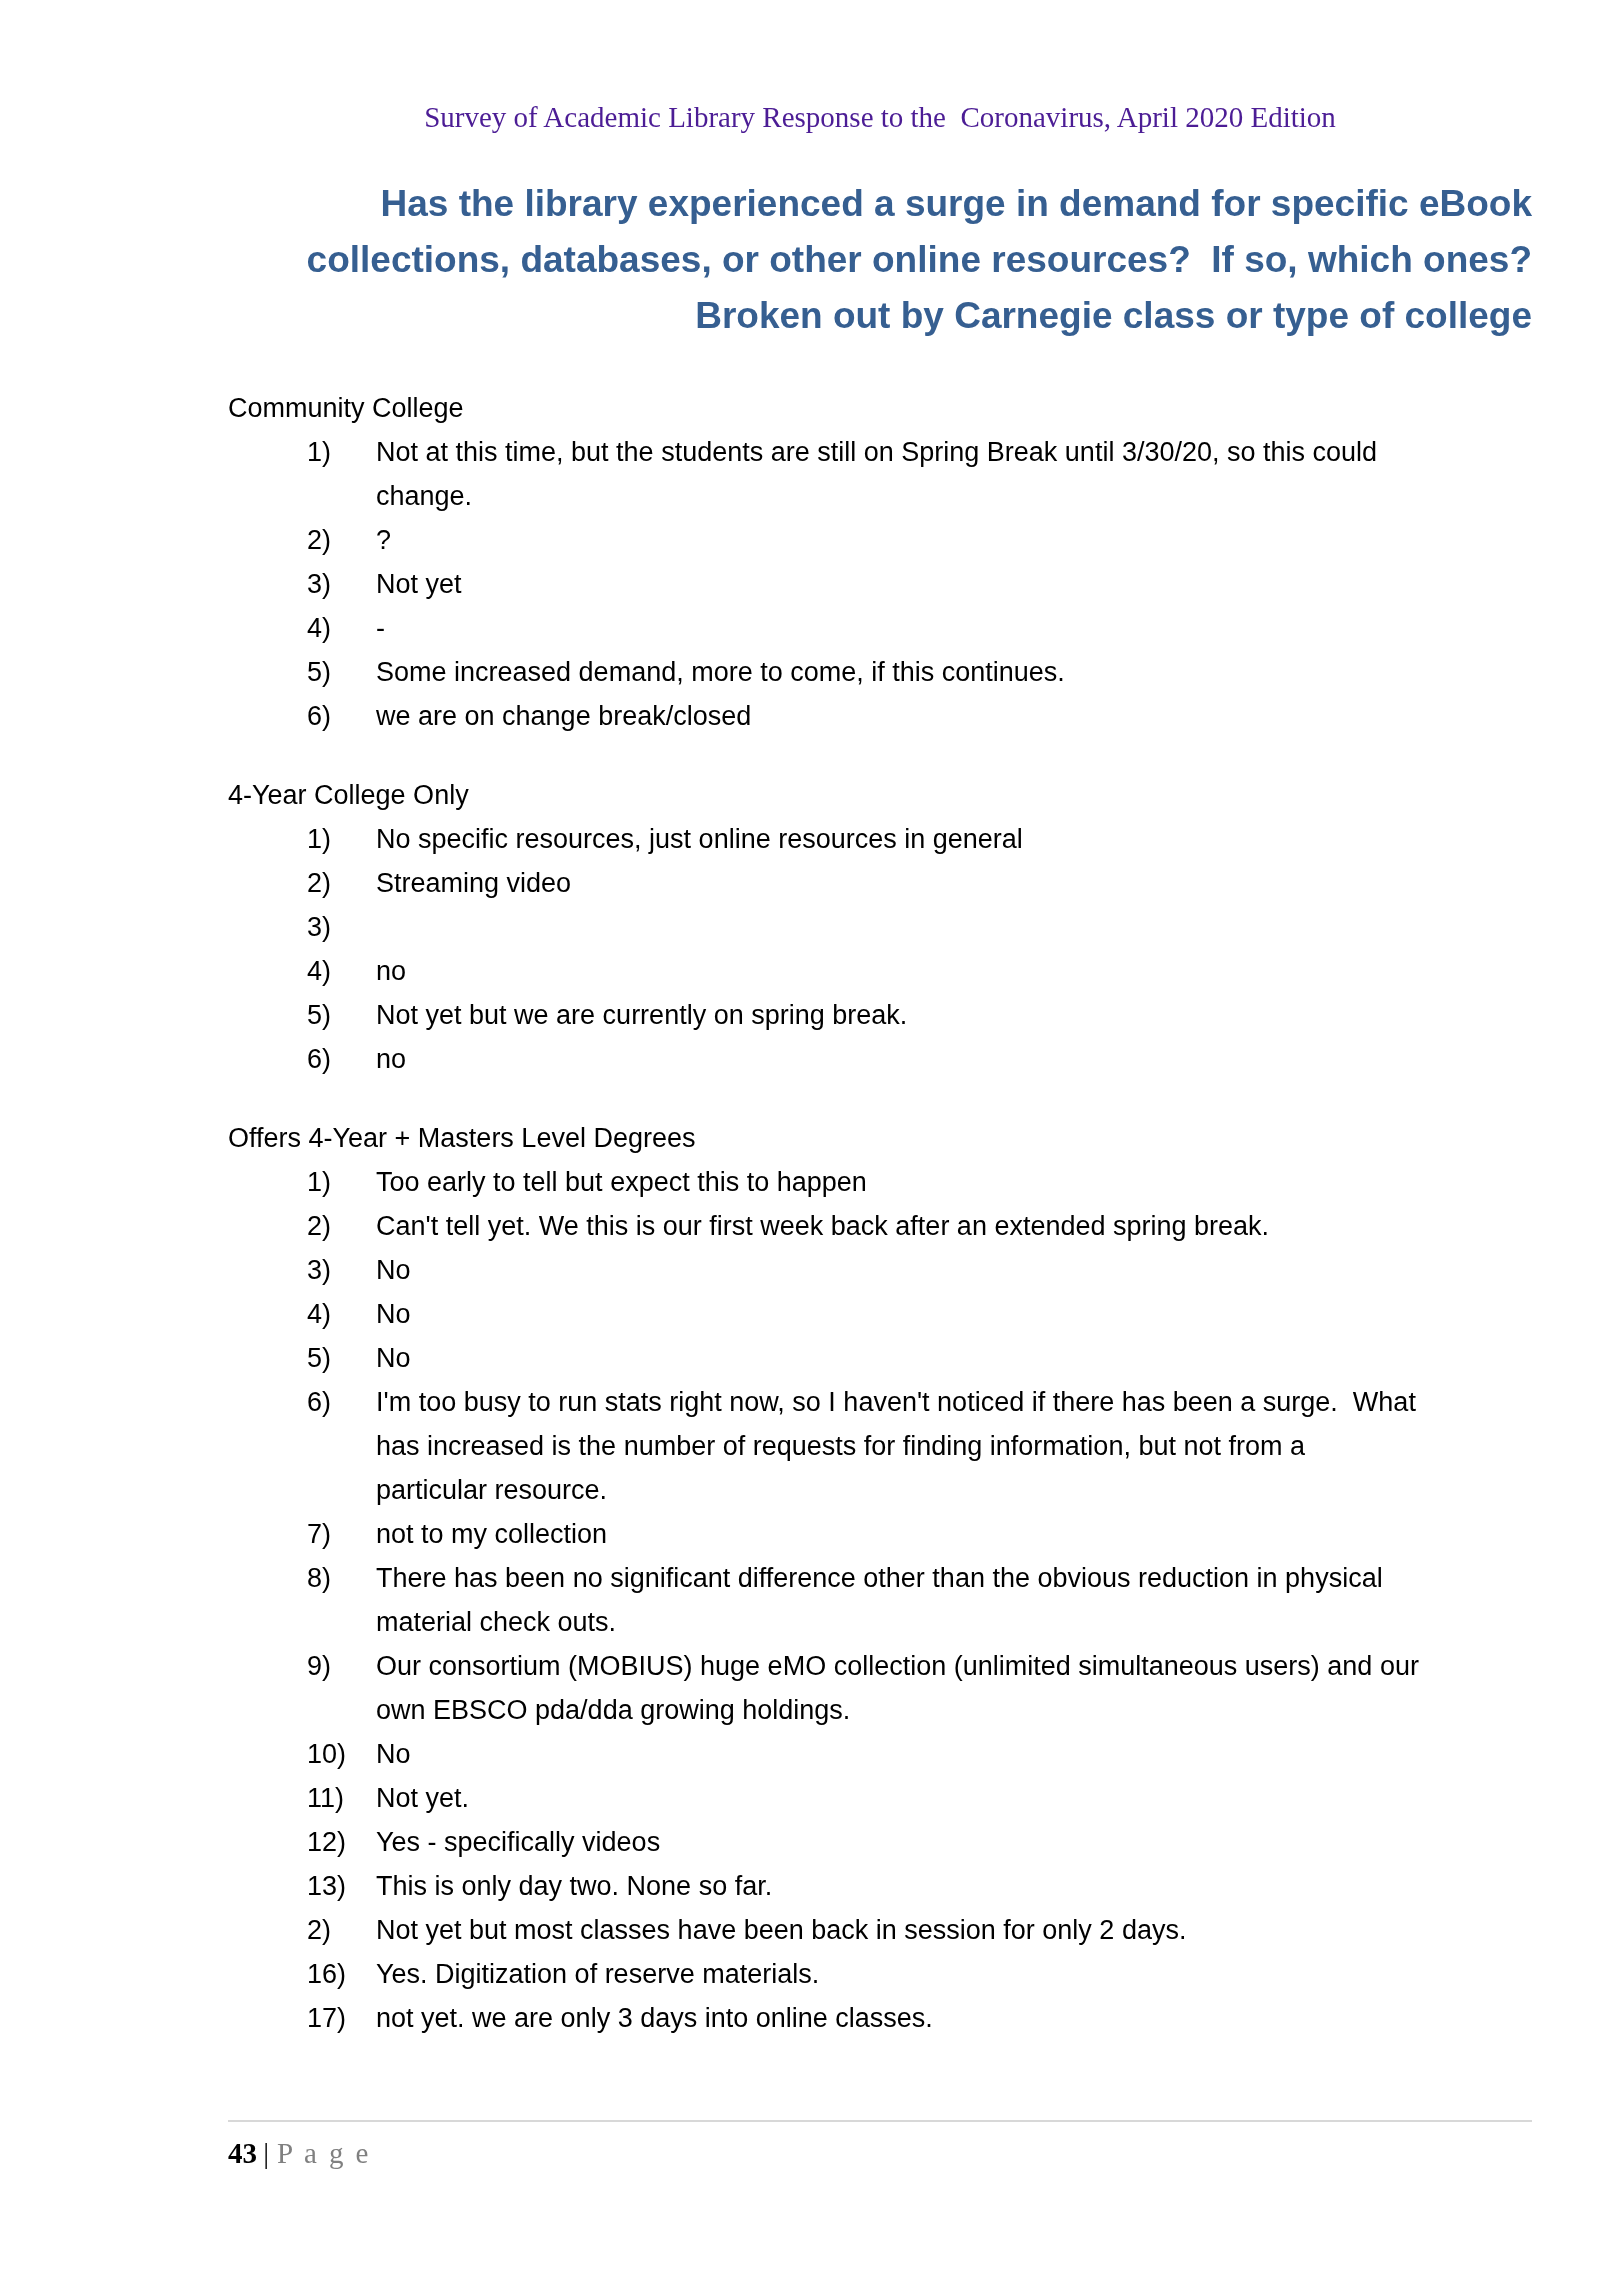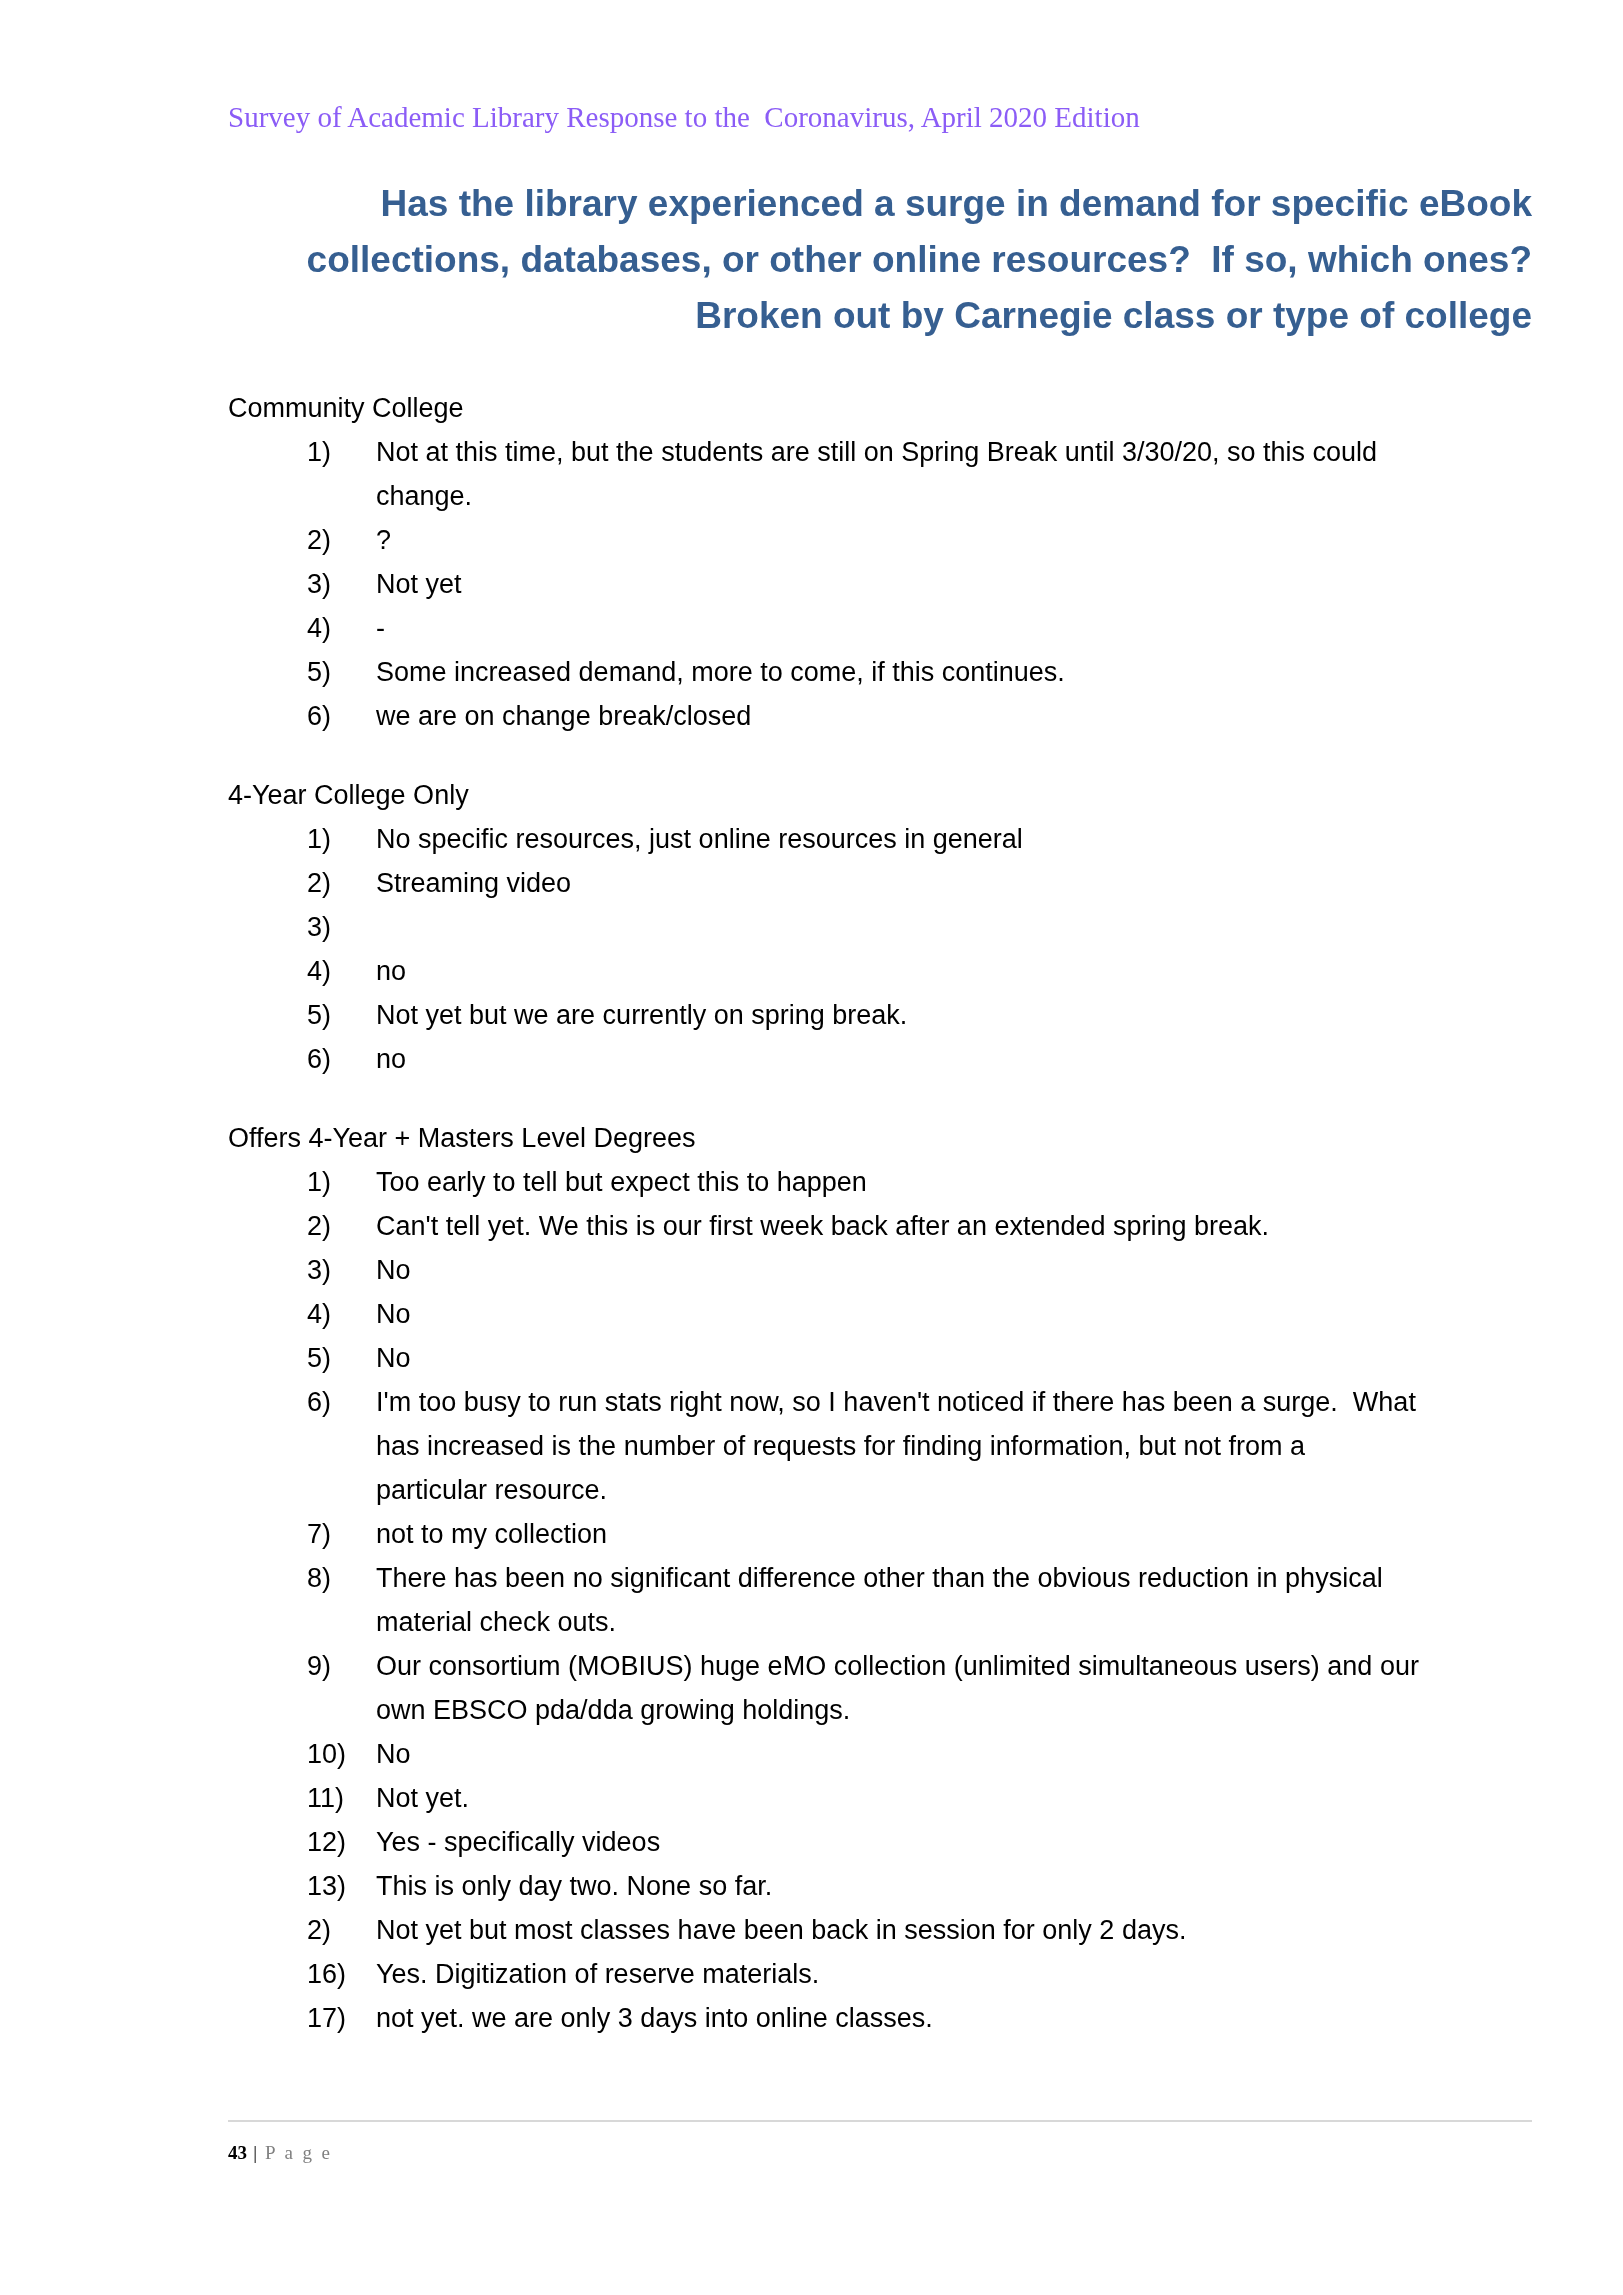--- a/index.html
+++ b/index.html
@@ -15,24 +15,25 @@
     overflow: hidden;
     font-family: "Liberation Sans", sans-serif;
     color: #000000;
   }
   .content {
     margin-left: 228px;
     width: 1304px;
   }
   .doc-header {
     margin-top: 98px;
+    text-align: center;
     font-family: "Liberation Serif", serif;
     font-size: 29px;
     line-height: 39px;
-    color: #8b5cf6;
+    color: #4c1d95;
     white-space: pre;
   }
   .question {
     margin: 39px 0 0 0;
     font-size: 37px;
     font-weight: bold;
     line-height: 56px;
     color: var(--heading-color, #365F91);
   }
   .question .hline { white-space: pre; text-align: right; }
@@ -68,21 +69,21 @@
     width: 1304px;
     top: 2120px;
   }
   .footer-rule {
     height: 0;
     border-top: 2.4px solid var(--rule-color, #D8D8D8);
   }
   .footer-text {
     margin-top: 12.6px;
     font-family: "Liberation Serif", serif;
-    font-size: 19px;
+    font-size: 29px;
     line-height: 36px;
     color: #000000;
     white-space: pre;
   }
   .footer-text .pg-num { font-weight: bold; }
   .footer-text .pg-sep { font-weight: normal; margin: 0 7.9px 0 6.3px; }
   .footer-text .pg-label {
     color: var(--footer-gray, #808080);
     letter-spacing: 2.4px;
   }

